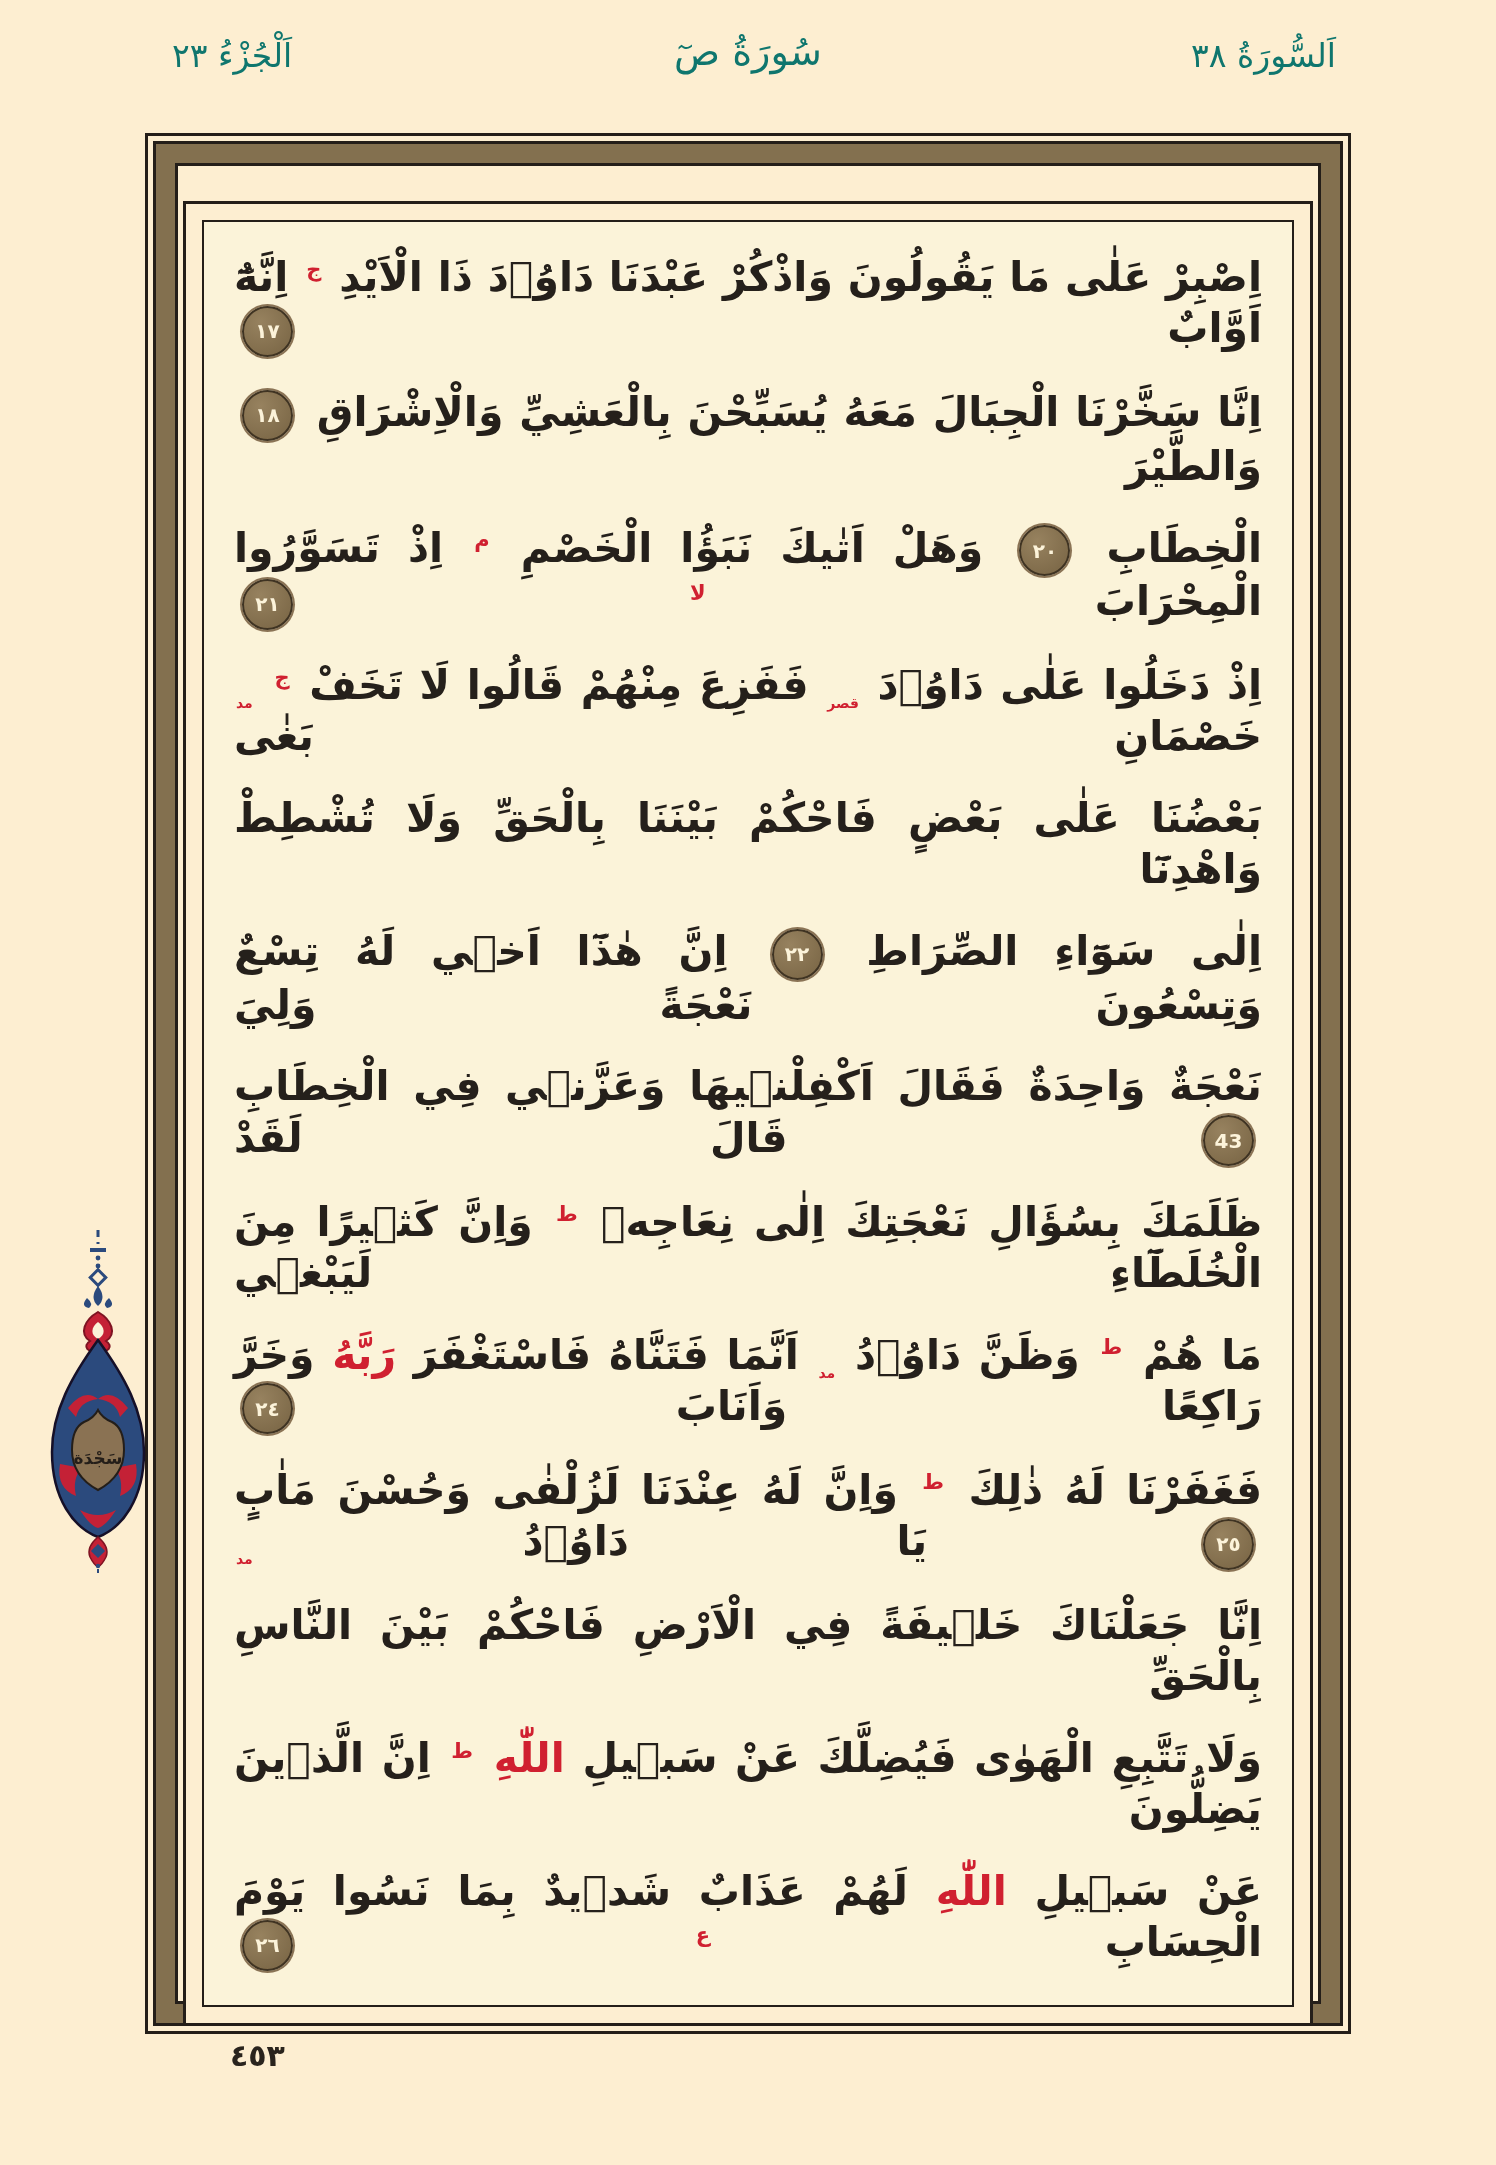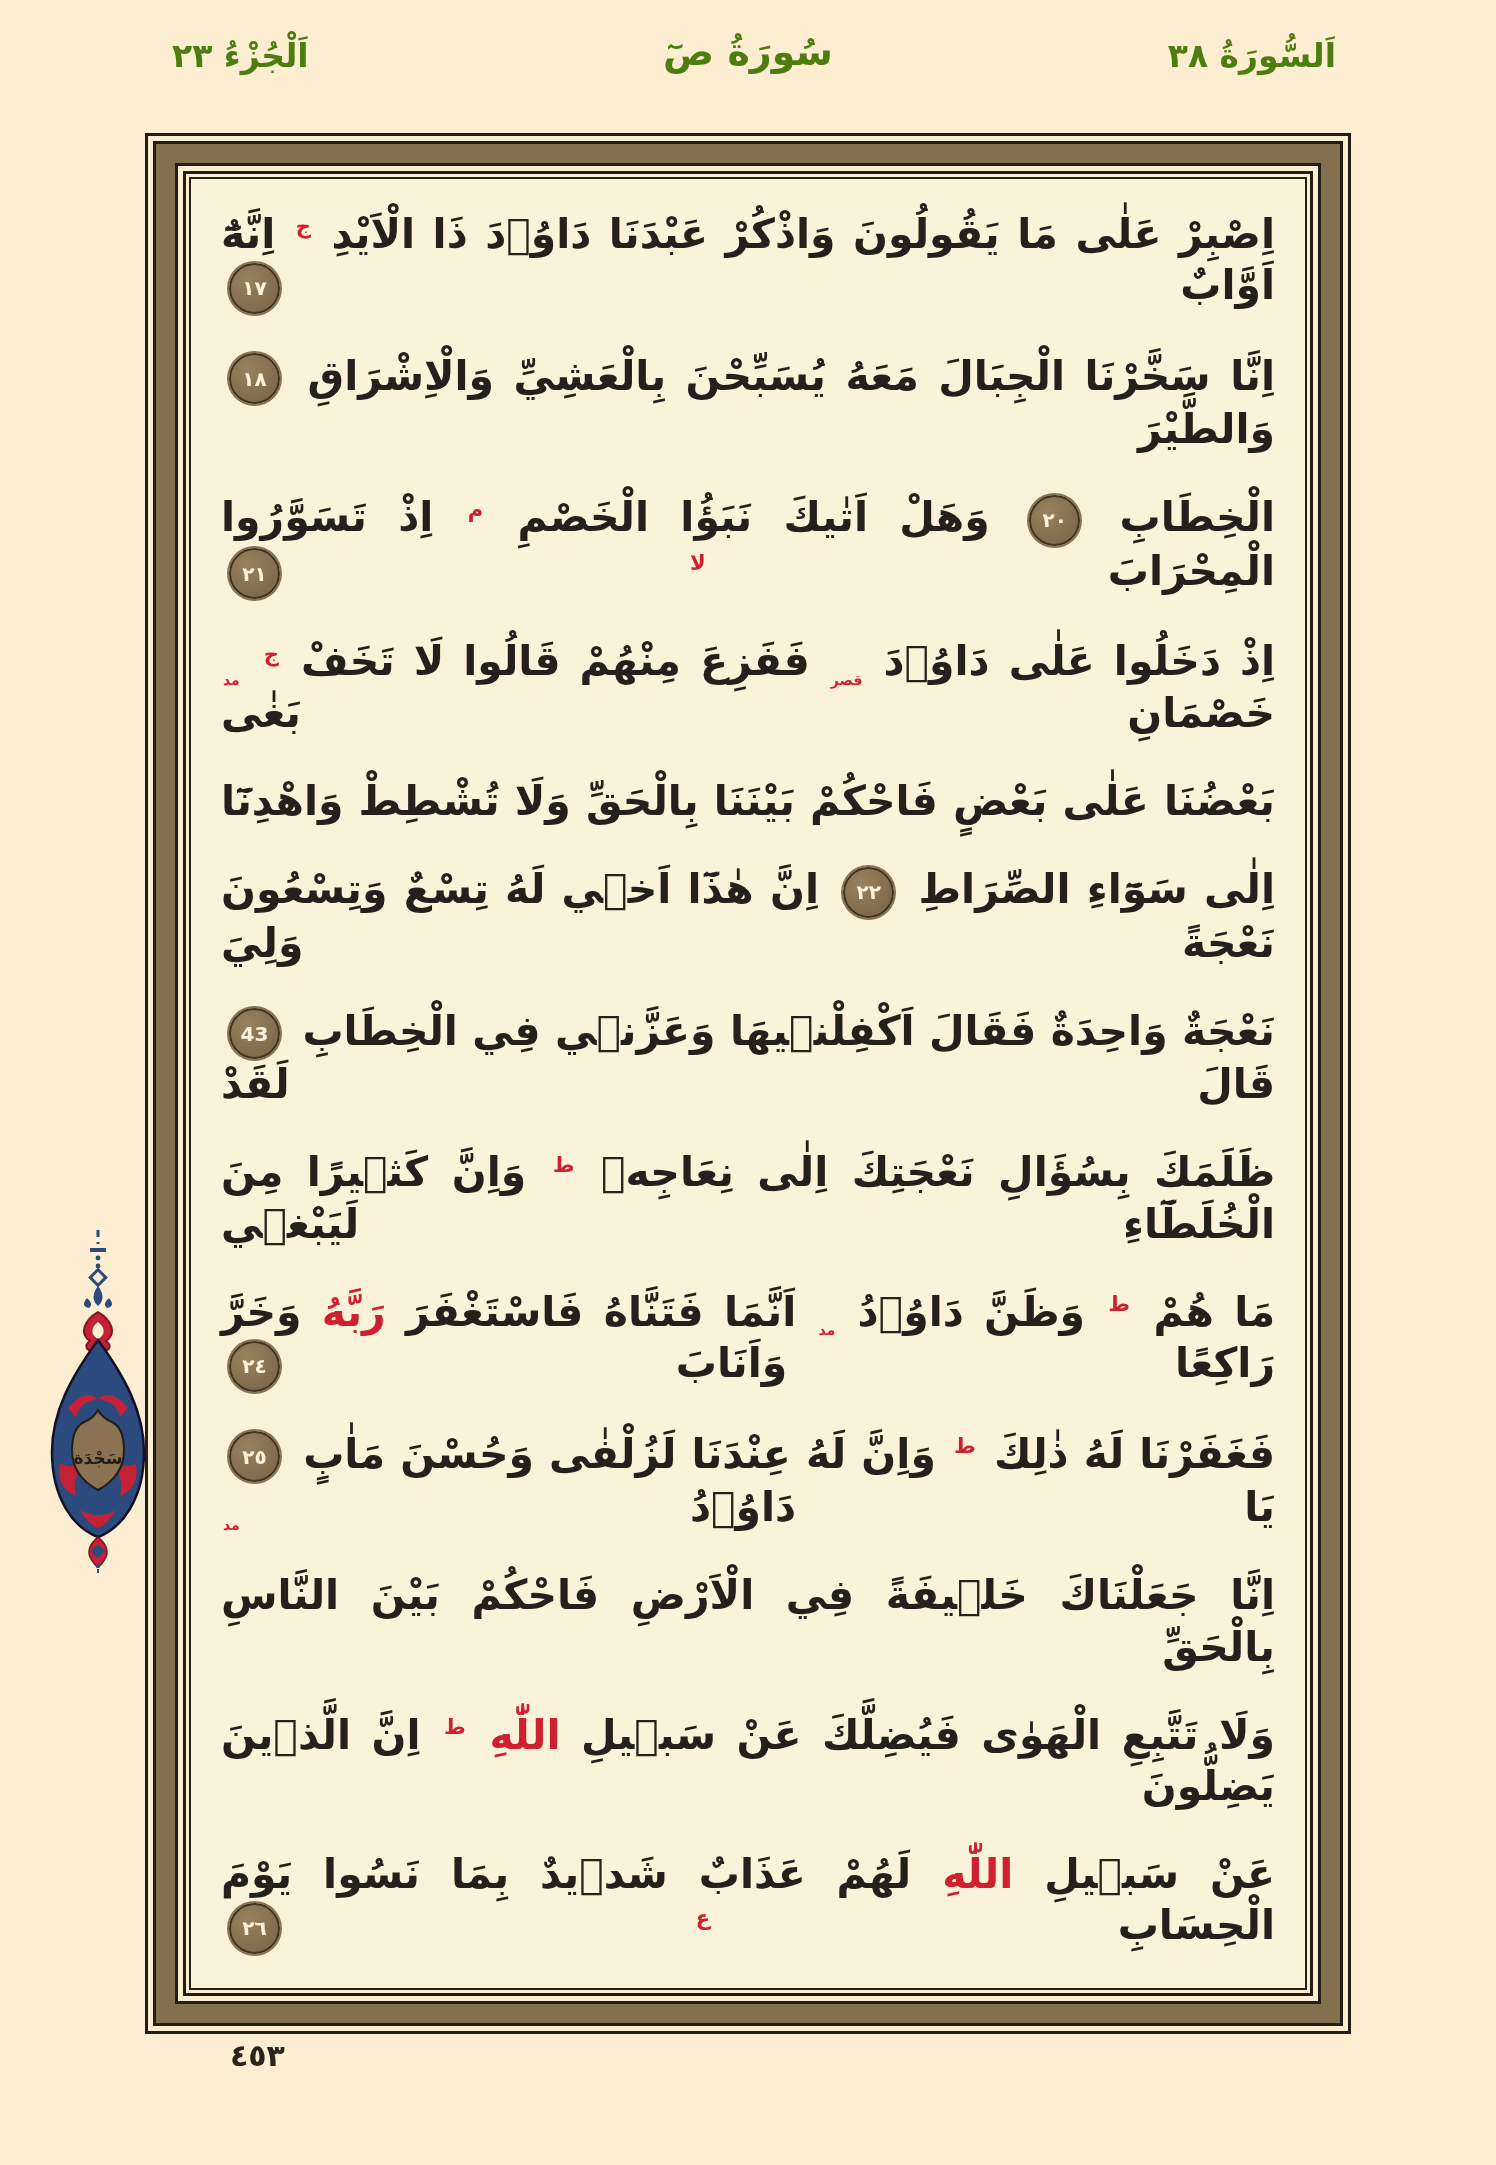--- a/index.html
+++ b/index.html
@@ -6,31 +6,31 @@
   body{
     width:1496px;height:2165px;
     background:#fdeed1;
     font-family:"DejaVu Sans",sans-serif;
     position:relative;
     color:#25201b;
   }
   .canvas{position:absolute;inset:0;overflow:hidden;}
 
   
-  .hdr{position:absolute;top:36px;font-size:33px;font-weight:bold;color:#4d7c0f;white-space:nowrap;}
+  .hdr{position:absolute;top:36px;font-size:33px;font-weight:normal;color:#0f766e;white-space:nowrap;}
   .hdr-juz{left:172px;}
   .hdr-title{left:50%;transform:translateX(-50%);font-size:38px;top:30px;}
   .hdr-surahno{right:160px;}
 
   
   .f1{position:absolute;left:145px;top:133px;width:1206px;height:1901px;
       border:3px solid #241e19;background:#fdeed1;padding:5px;box-sizing:border-box;}
   .f2{border:3px solid #241e19;background:#83704f;padding:19px;height:100%;box-sizing:border-box;}
   .f3{border:3px solid #241e19;background:#fdeed1;padding:5px;height:100%;box-sizing:border-box;}
-  .f4{border:3px solid #241e19;background:#fdeed1;padding:3px;height:100%;box-sizing:border-box;}
+  .f4{border:3px solid #241e19;background:#fdeed1;padding:16px;height:100%;box-sizing:border-box;margin-top:30px;}
   .f5{border:2px solid #241e19;background:#fbf3d9;height:100%;box-sizing:border-box;}
 
   
   .text-block{
     height:100%;box-sizing:border-box;
     padding:30px 30px 34px 30px;
     display:flex;flex-direction:column;justify-content:space-between;
   }
   .line{
     direction:rtl;

